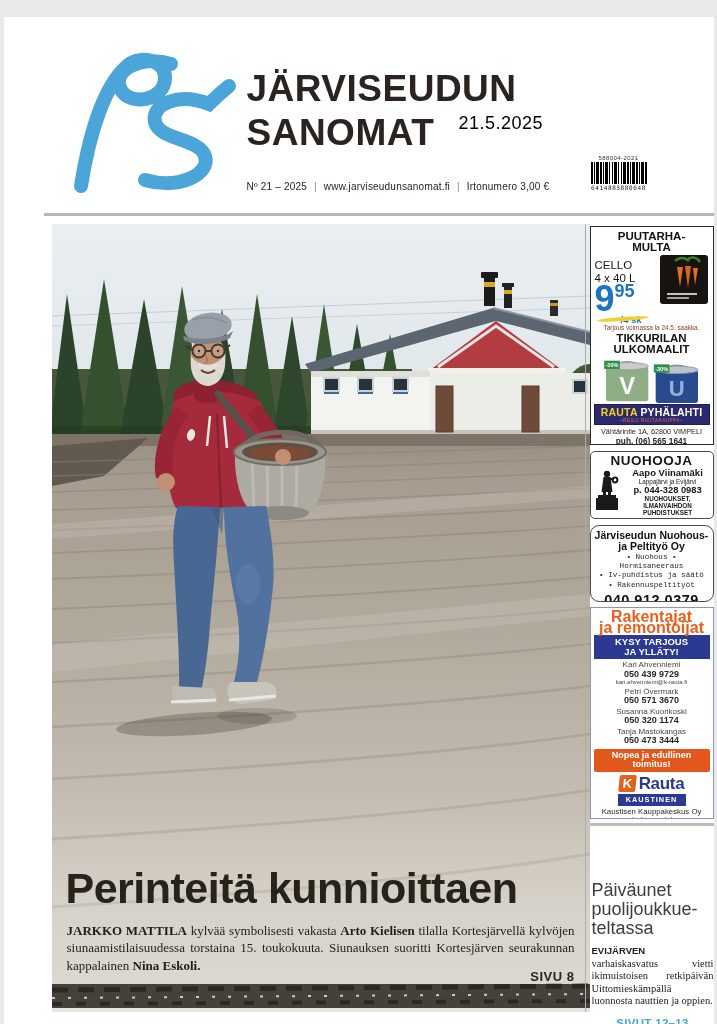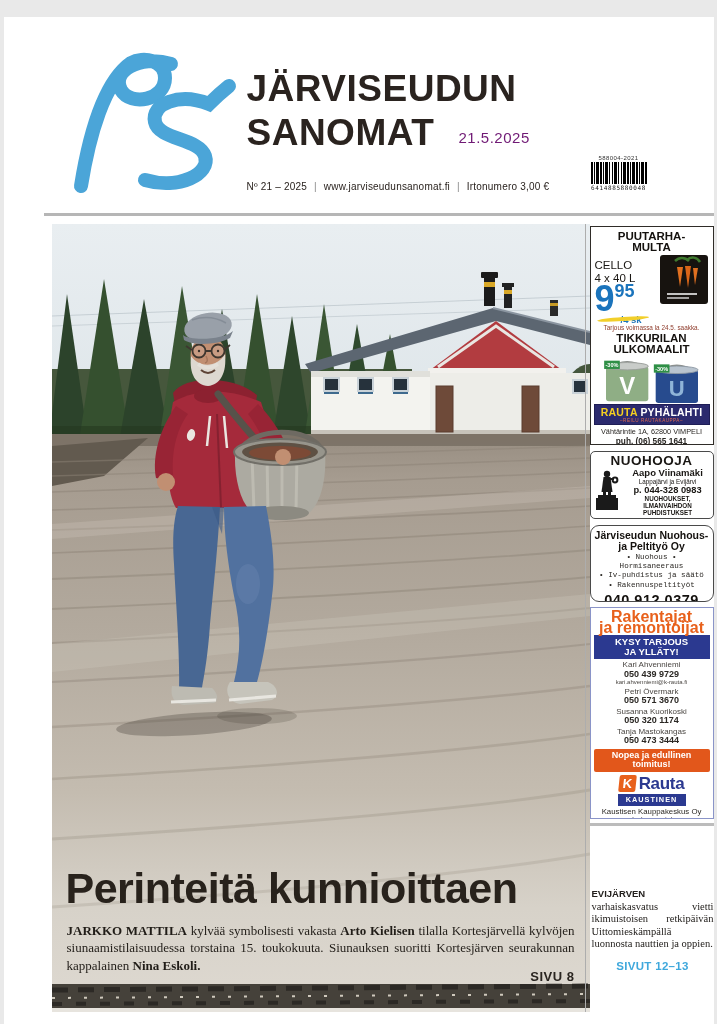--- a/index.html
+++ b/index.html
@@ -2,21 +2,21 @@
 <html><head>
 <meta charset="utf-8">
 <style>
   html,body{margin:0;padding:0;background:#e9e9e9;}
   .page{position:relative;width:710px;height:1024px;background:#ffffff;margin:17px auto;
         font-family:"Liberation Sans",sans-serif;overflow:hidden;}
   
   .js-logo{position:absolute;left:55px;top:33px;}
   .mast-title{position:absolute;left:243px;top:50px;font-weight:bold;font-size:37px;
               letter-spacing:.5px;line-height:44px;color:#2a231f;}
-  .mast-date{position:absolute;left:455px;top:112px;font-size:15px;color:#701a75;letter-spacing:.5px;}
+  .mast-date{position:absolute;left:455px;top:96px;font-size:18px;color:#000000;letter-spacing:.5px;}
   .issue-line{position:absolute;left:243px;top:164px;font-size:10px;color:#2a231f;
               display:flex;gap:7px;letter-spacing:.2px;}
   .issue-line .pipe{color:#8a8a8a;}
   .barcode{position:absolute;left:583px;top:138px;width:64px;text-align:center;}
   .barcode .bc-top{font-size:6px;color:#333;letter-spacing:.4px;}
   .barcode .bars{width:56px;height:22px;margin:1px auto 0;
      background:repeating-linear-gradient(90deg,#000 0 1.5px,#fff 1.5px 3px,#000 3px 3.6px,#fff 3.6px 5.4px,#000 5.4px 7.6px,#fff 7.6px 9px);}
   .barcode .bc-digits{font-family:"DejaVu Sans Mono",monospace;font-size:6px;color:#222;letter-spacing:.6px;}
   .rule-top{position:absolute;left:40px;top:196px;width:670px;height:3px;background:#b6b6b6;}
   .rule-side{position:absolute;left:586px;top:806px;width:124px;height:3px;background:#bcbcbc;}
@@ -405,17 +405,22 @@
     </div>
     <div class="kaustinen">KAUSTINEN</div>
     <div class="ad4-f1">Kaustisen Kauppakeskus Oy</div>
     <div class="ad4-f2">– se palveleva rautakauppa</div>
 
   </div>
 
   <div class="rule-side"></div>
 
   <div class="teaser">
+    <div class="t-title">
+      <div>Päiväunet</div>
+      <div>puolijoukkue-</div>
+      <div>teltassa</div>
+    </div>
     <div class="t-body"><span class="t-lead">EVIJÄRVEN</span><span> varhaiskasvatus vietti ikimuistoisen retkipäivän Uittomieskämpällä luonnosta nauttien ja oppien.</span></div>
     <div class="t-pageref">SIVUT 12–13</div>
   </div>
 
 </div>
 
 </body></html>

